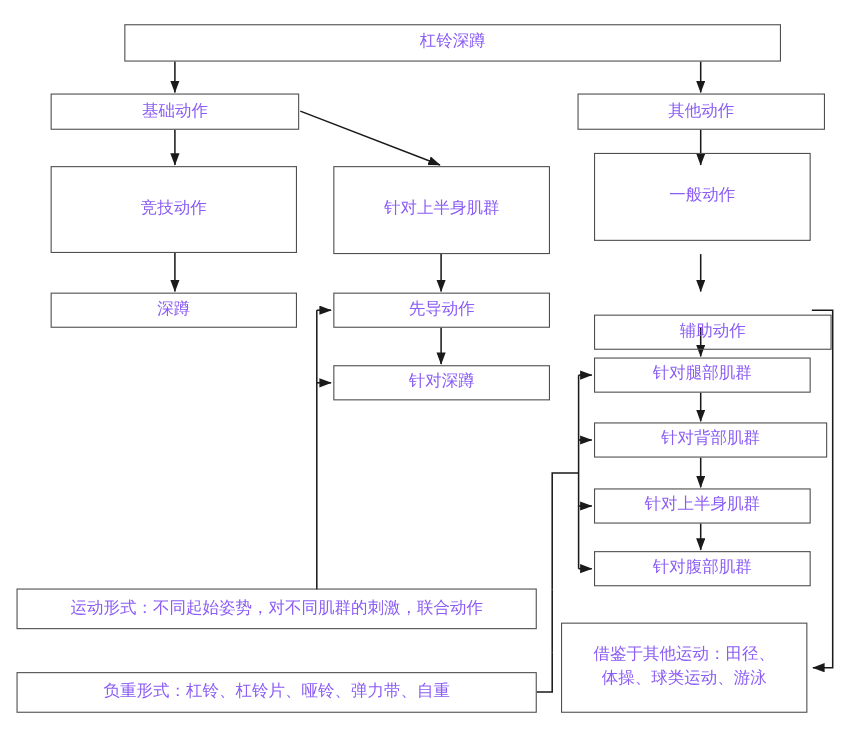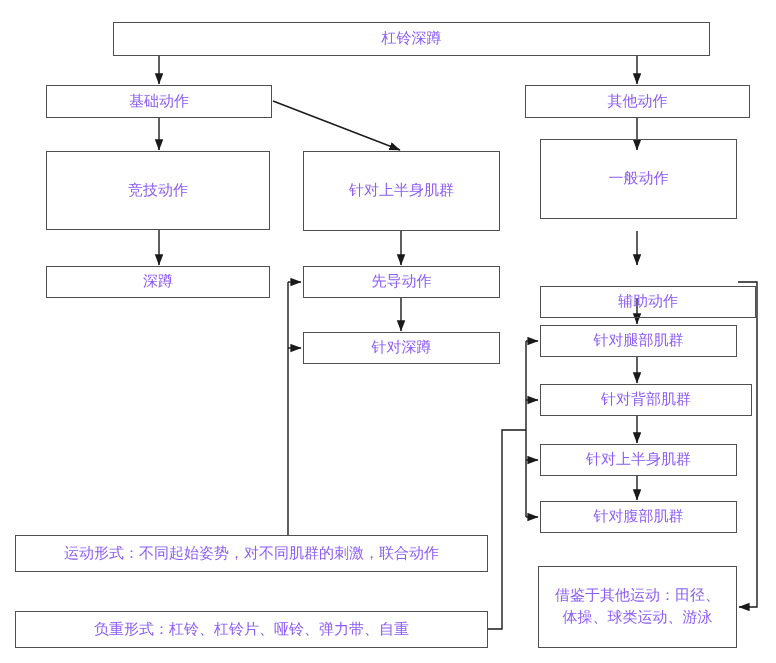--- a/index.html
+++ b/index.html
@@ -175,18 +175,18 @@
   </div>
 
   <div class="node" style="left:15px; top:535px; width:473px; height:37px;">
     <span class="lbl">运动形式：不同起始姿势，对不同肌群的刺激，联合动作</span>
   </div>
 
   <div class="node" style="left:15px; top:611px; width:473px; height:37px;justify-content:flex-end;">
     <span class="lbl">负重形式：杠铃、杠铃片、哑铃、弹力带、自重</span>
   </div>
 
-  <div class="node two-line" style="left:538px; top:566px; width:199px; height:82px; flex-direction:column;">
+  <div class="node two-line" style="left:510px; top:566px; width:224px; height:82px; flex-direction:column;">
     <span class="lbl">借鉴于其他运动：田径、</span>
     <span class="lbl">体操、球类运动、游泳</span>
   </div>
 
 </div>
 
 </body></html>

